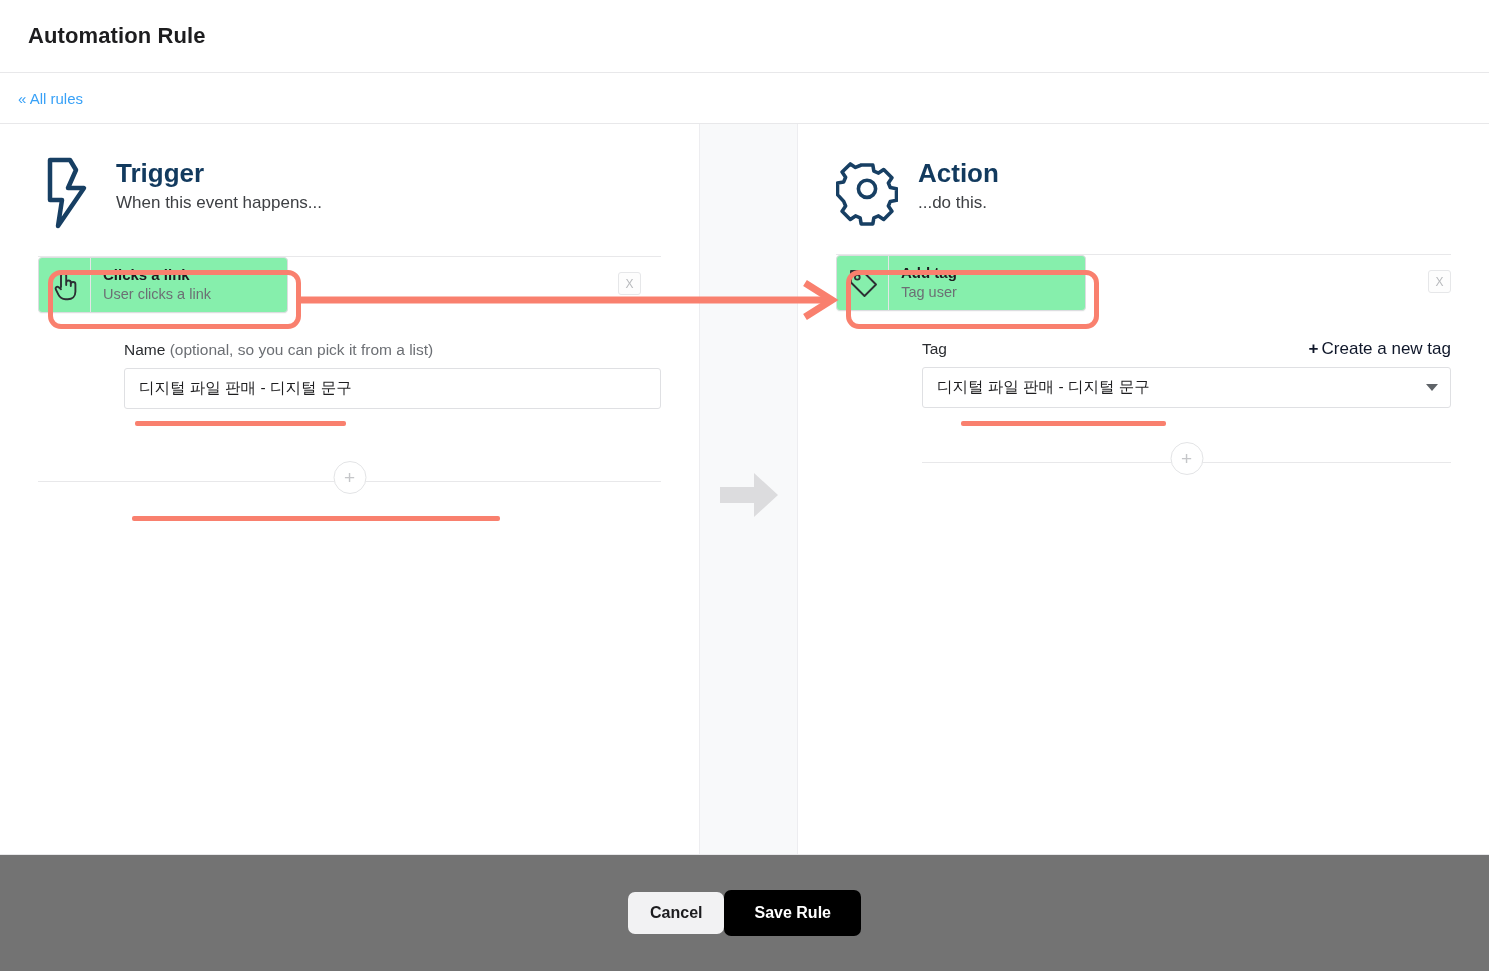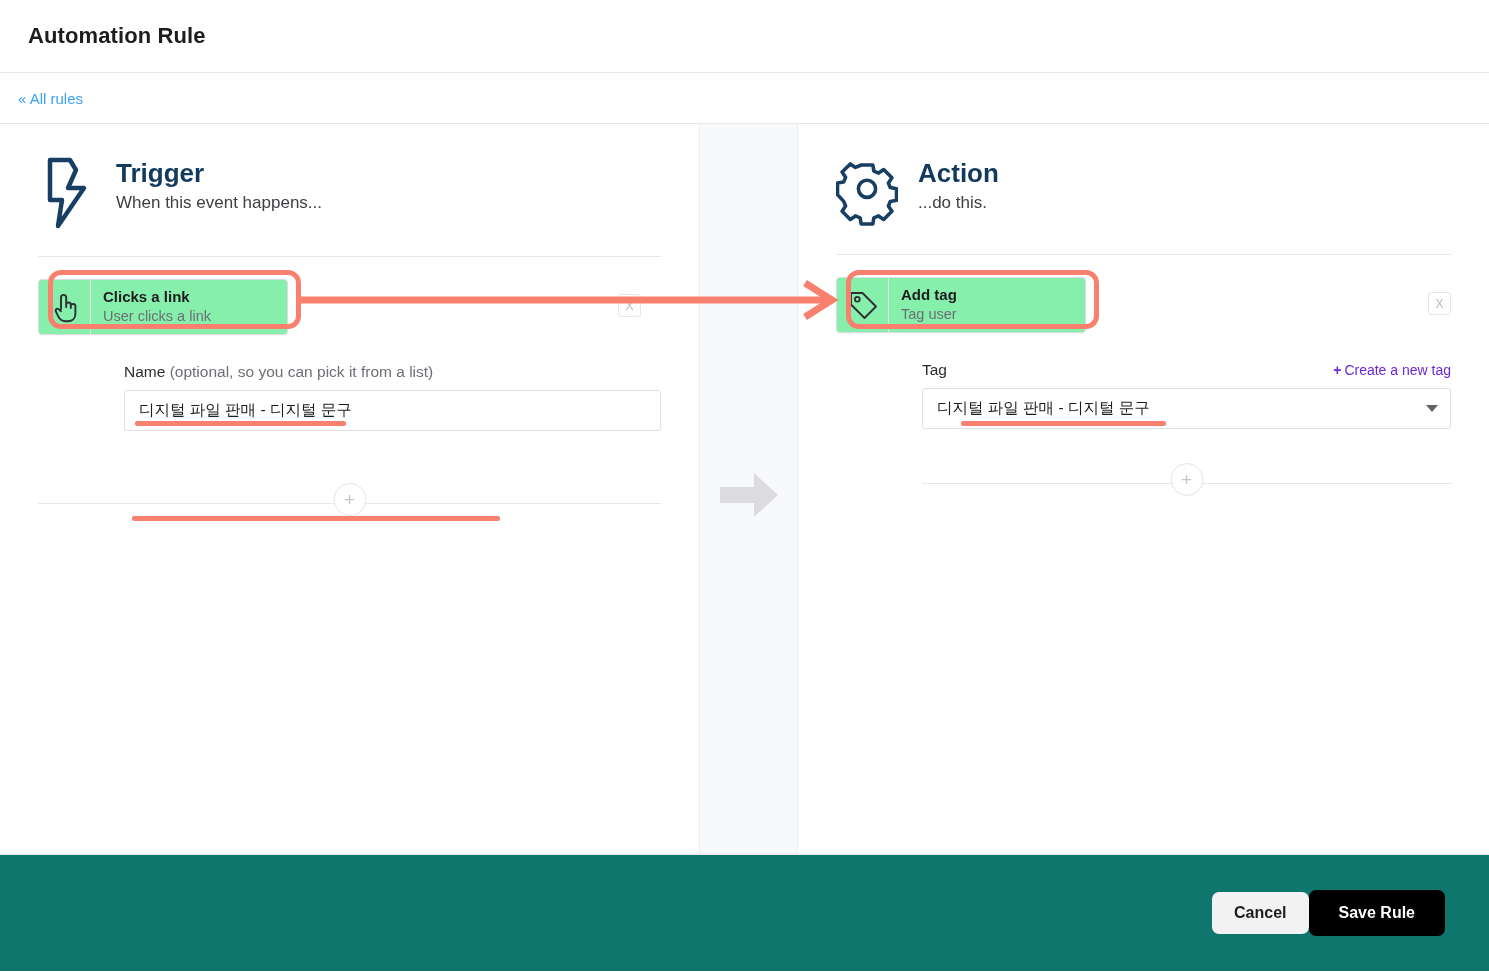--- a/index.html
+++ b/index.html
@@ -72,21 +72,20 @@
   #action-pane { flex: 1; padding: 20px 38px 0 38px; }
 
   
   .section-head {
     display: flex;
     align-items: flex-start;
     gap: 20px;
     padding-top: 10px;
     padding-bottom: 22px;
     border-bottom: 1px solid #e8e8ea;
-    margin-bottom: 22px;
   }
   .section-icon { flex: 0 0 auto; padding-top: 2px; }
   .section-titles { padding-top: 4px; }
   .section-title {
     font-size: 26px;
     font-weight: bold;
     color: #123a5e;
     line-height: 1.18;
     margin: 0 0 4px 0;
   }
@@ -130,20 +129,21 @@
   .step-card-title {
     font-size: 15px;
     font-weight: bold;
     color: #1d1d1f;
     line-height: 1.35;
   }
   .step-card-sub {
     font-size: 14.5px;
     color: #6c6f74;
     line-height: 1.35;
+    text-align: right;
   }
   .delete-step-button {
     width: 23px; height: 23px;
     border: 1px solid #e6e7e9;
     border-radius: 3px;
     background: #fdfdfd;
     color: #b8babd;
     font-size: 12px;
     display: flex;
     align-items: center;
@@ -207,22 +207,22 @@
     border-right: 6px solid transparent;
     border-top: 7px solid #5f6368;
     pointer-events: none;
   }
   .field-header-row {
     display: flex;
     align-items: baseline;
     justify-content: space-between;
   }
   #create-tag-link {
-    font-size: 14px;
-    color: #6d28d9;
+    font-size: 17px;
+    color: #0f172a;
     text-decoration: none;
     cursor: pointer;
     white-space: nowrap;
   }
   #create-tag-plus-icon { font-weight: bold; margin-right: 3px; }
 
   
   .add-step-divider {
     position: relative;
     margin-top: 34px;
@@ -252,23 +252,23 @@
     cursor: pointer;
   }
   #trigger-add-divider { margin-top: 52px; }
   #action-add-divider { margin-top: 34px; margin-left: 86px; }
 
   
   #footer-bar {
     height: 116px;
     display: flex;
     align-items: center;
-    justify-content: flex-end;
+    justify-content: center;
     padding: 0 44px;
-    background: #0f766e;
+    background: #737373;
   }
   #cancel-button {
     background: #f2f2f3;
     border: none;
     border-radius: 7px;
     padding: 12px 22px;
     font-size: 16px;
     font-weight: bold;
     color: #1d1d1f;
     font-family: "Liberation Sans", sans-serif;

